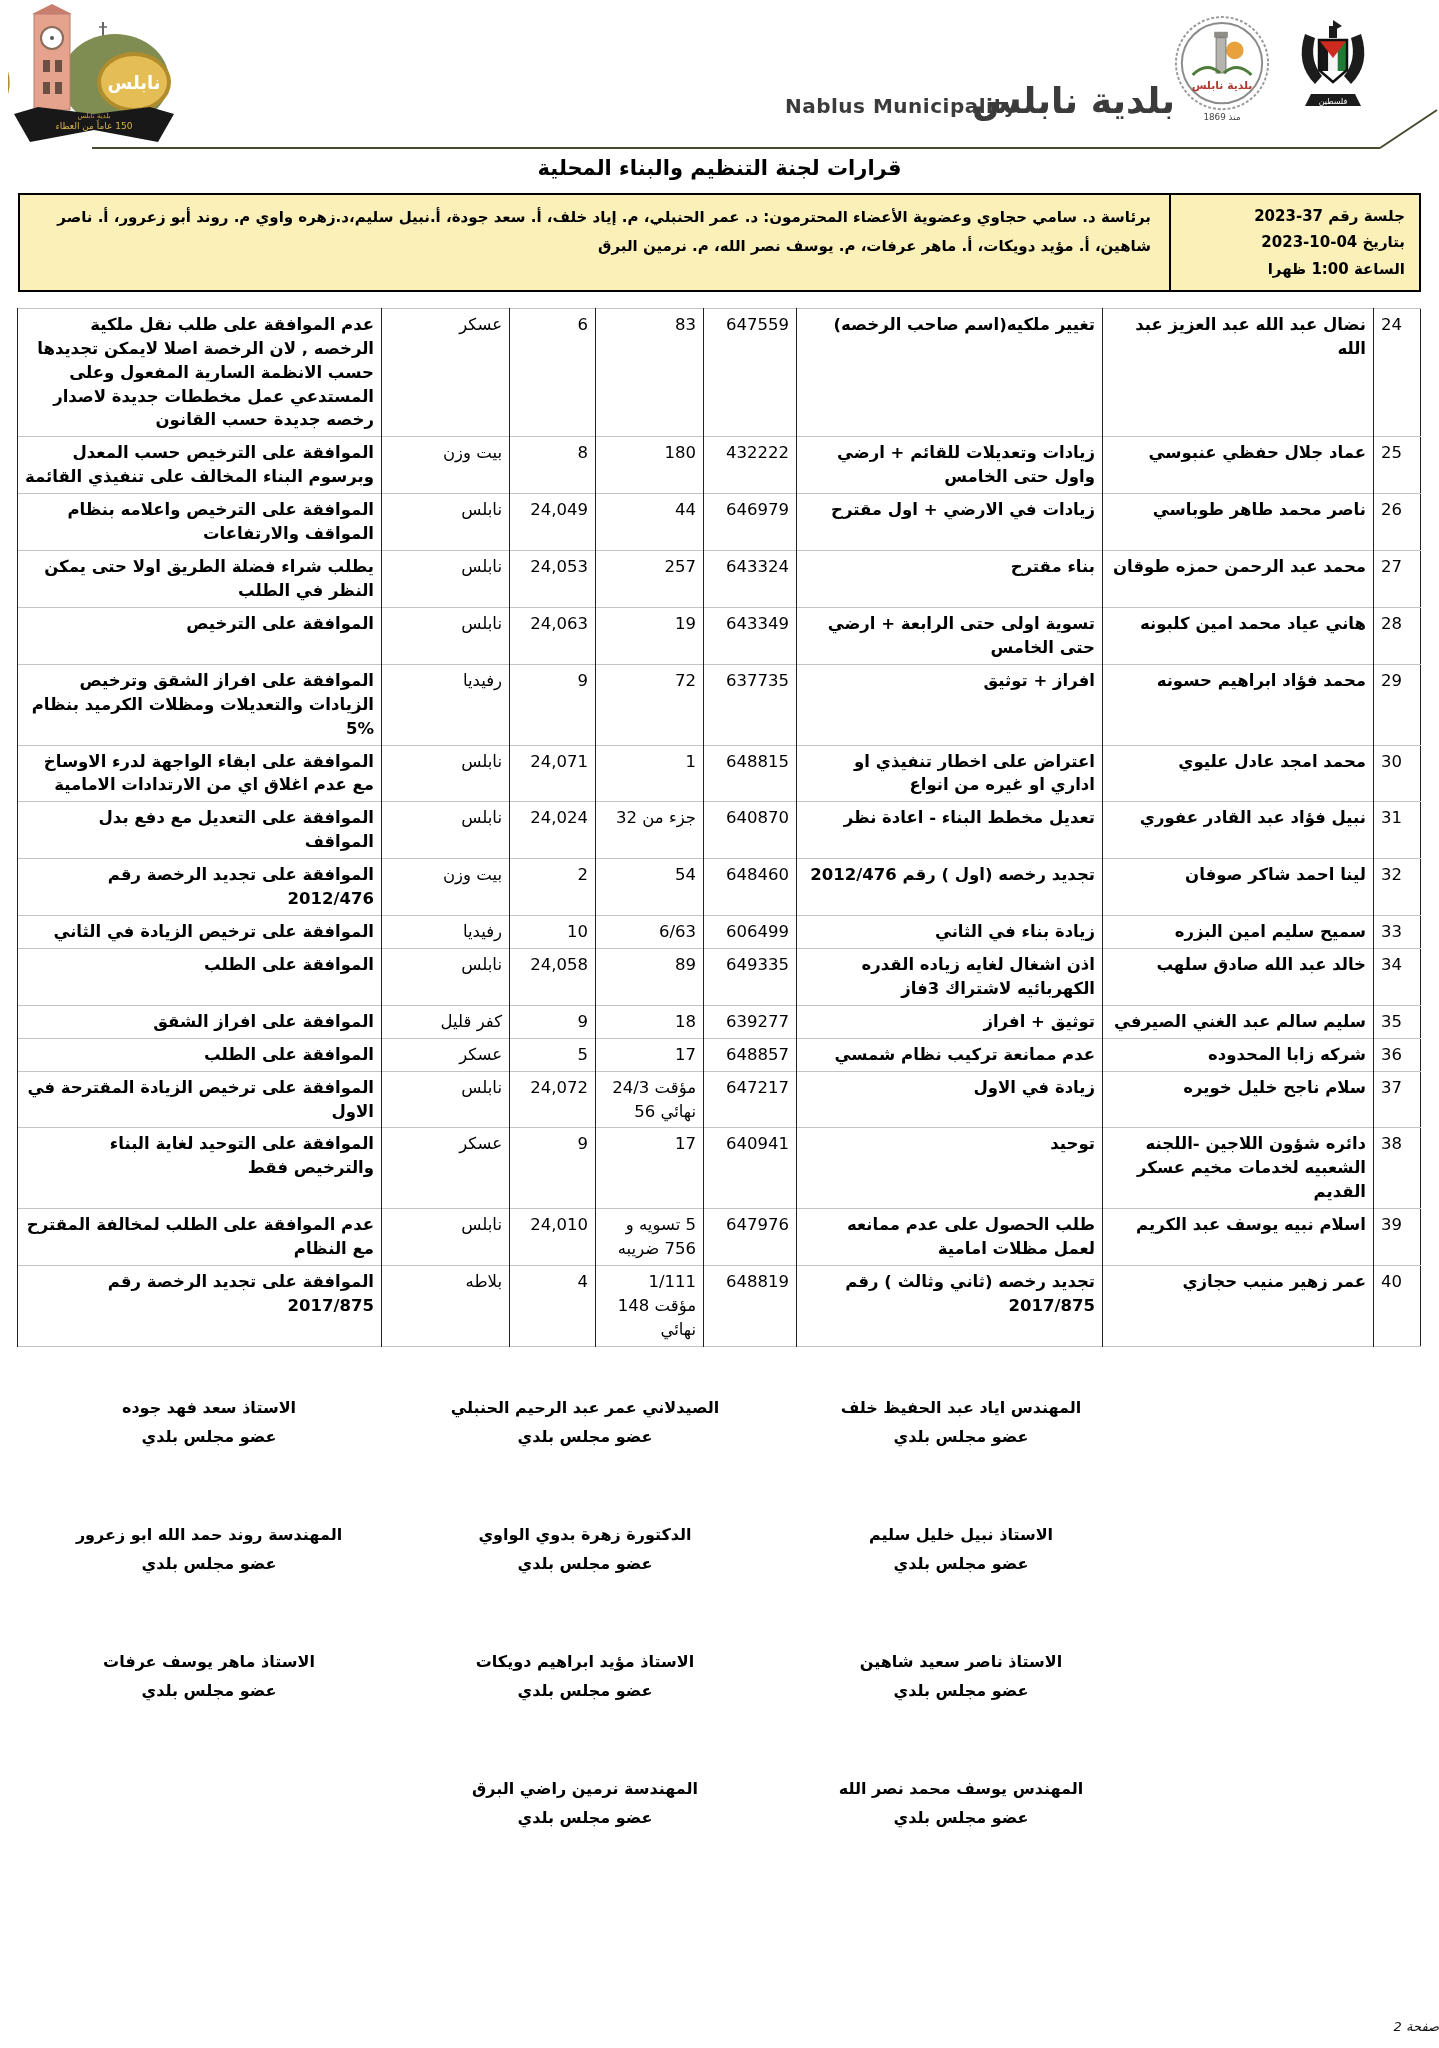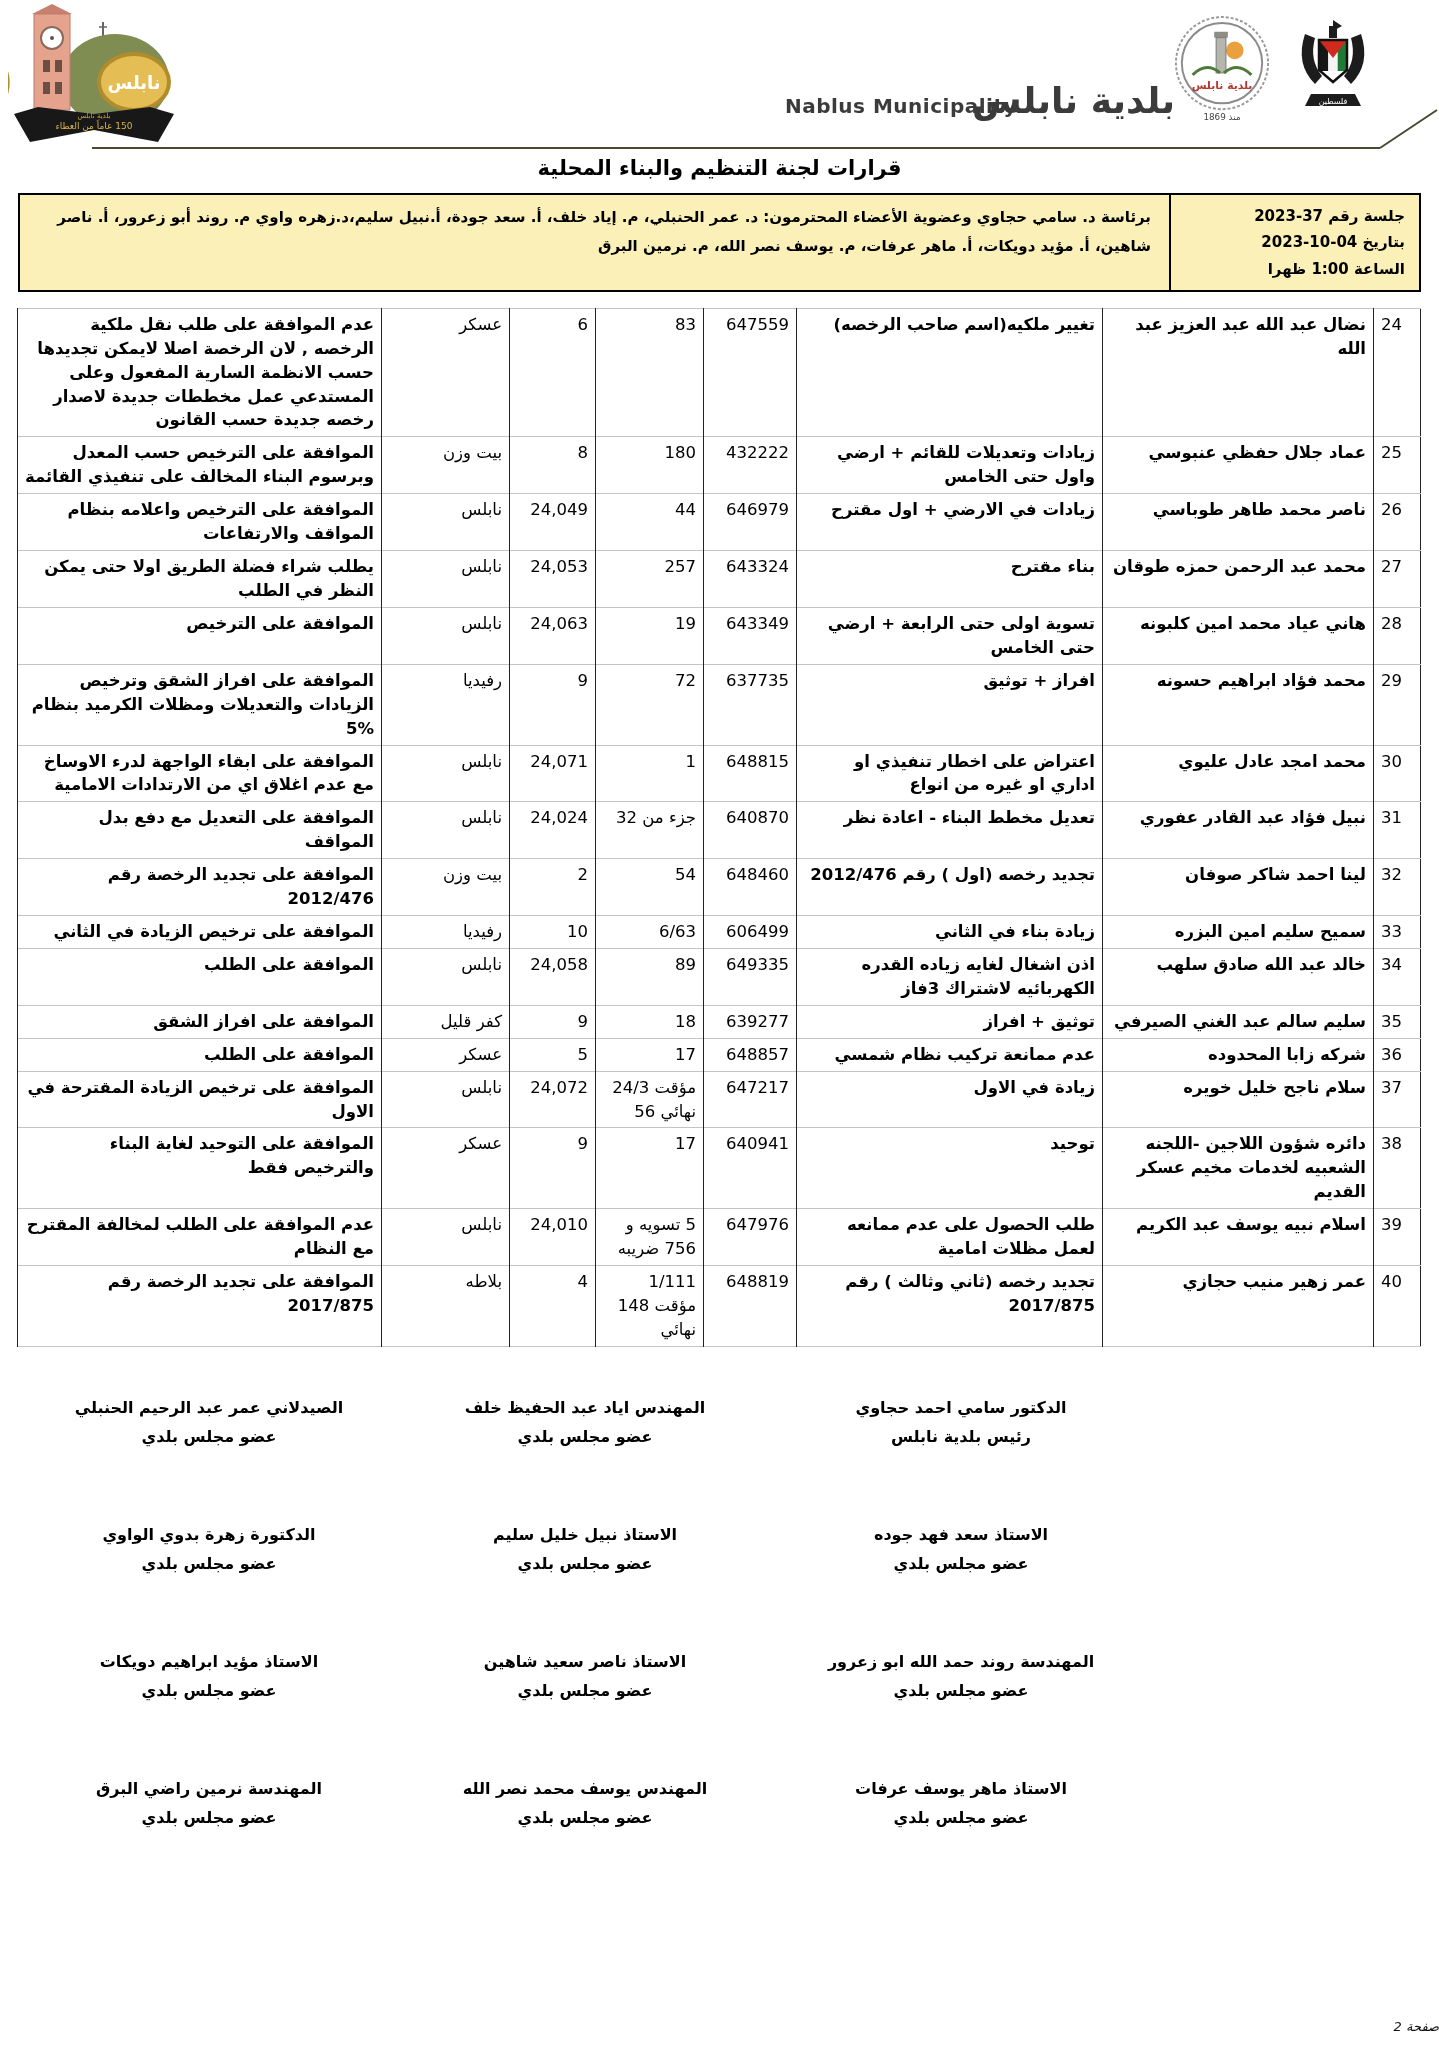--- a/index.html
+++ b/index.html
@@ -310,24 +310,20 @@
           <td class="c-num">1/111 مؤقت 148 نهائي</td>
           <td class="c-num">4</td>
           <td class="c-num">بلاطه</td>
           <td class="c-dec">الموافقة على تجديد الرخصة رقم 2017/875</td>
         </tr>
       </tbody>
   </table>
 
   <section class="sigs">
 
-      <div class="sig">
-        <div>الدكتور سامي احمد حجاوي</div>
-        <div>رئيس بلدية نابلس</div>
-      </div>
 
       <div class="sig">
         <div>المهندس اياد عبد الحفيظ خلف</div>
         <div>عضو مجلس بلدي</div>
       </div>
 
       <div class="sig">
         <div>الصيدلاني عمر عبد الرحيم الحنبلي</div>
         <div>عضو مجلس بلدي</div>
       </div>

